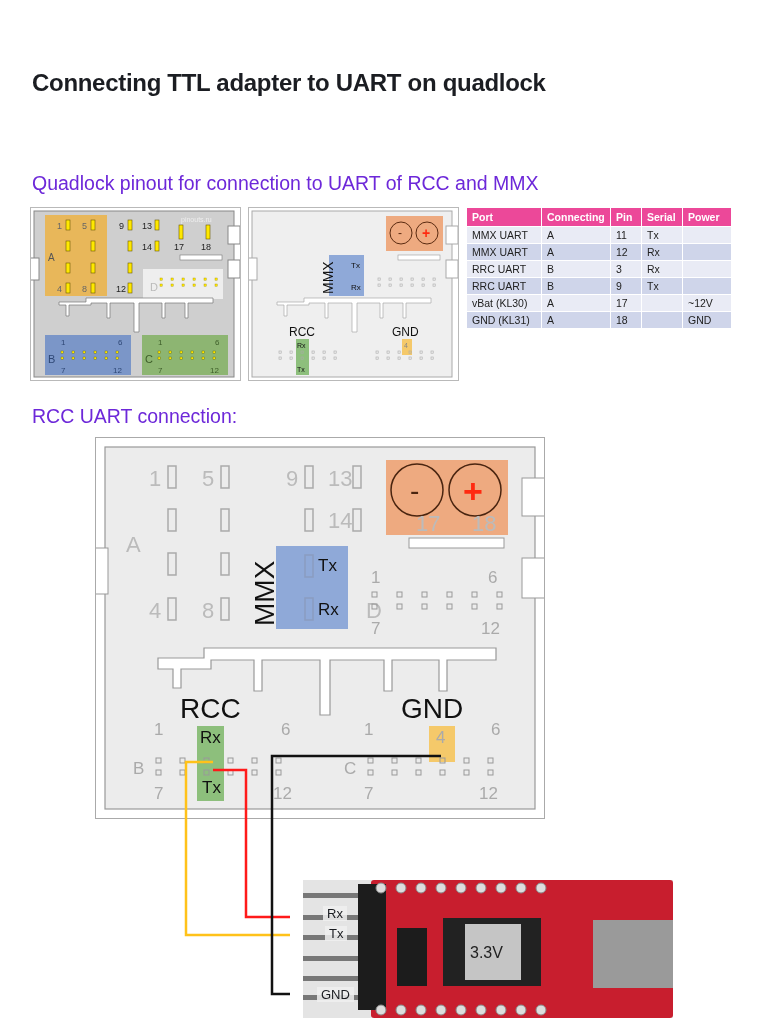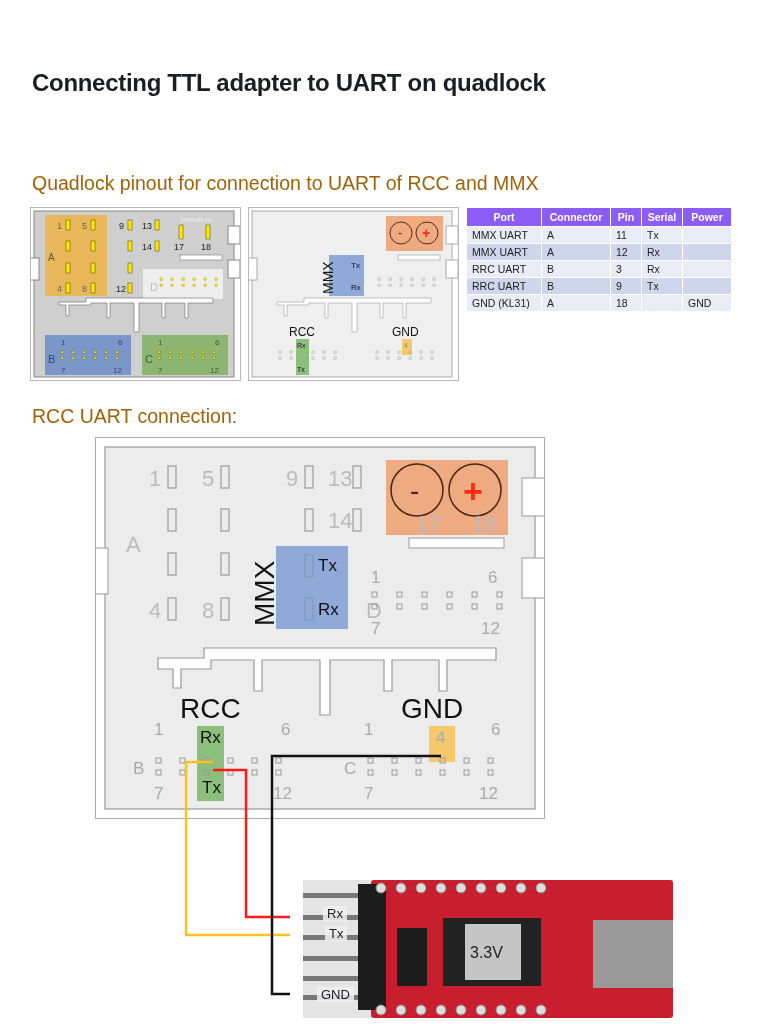--- a/index.html
+++ b/index.html
@@ -1,22 +1,22 @@
 <!DOCTYPE html>
 <html><head>
 <meta charset="utf-8">
 <style>
   html,body{margin:0;padding:0;background:#ffffff;}
   body{width:768px;height:1024px;position:relative;overflow:hidden;font-family:"Liberation Sans",sans-serif;color:#1a1c20;}
   .abs{position:absolute;}
   h1{position:absolute;left:32px;top:62px;margin:0;width:700px;font-size:24px;line-height:41px;font-weight:700;letter-spacing:-0.3px;color:#1b1d22;}
-  .sub{position:absolute;font-size:19.5px;line-height:24px;color:#a16207;}
+  .sub{position:absolute;font-size:19.5px;line-height:24px;color:#6d28d9;}
   
   table.pt{position:absolute;left:466px;top:207px;border-collapse:separate;border-spacing:1px;font-size:10.5px;background:#fff;}
-  table.pt th{background:#8b5cf6;color:#fff;font-weight:700;text-align:center;padding:0 5px;height:18px;}
+  table.pt th{background:#ec4899;color:#fff;font-weight:700;text-align:left;padding:0 5px;height:18px;}
   table.pt td{background:#cfd5ea;color:#222;padding:0 5px;height:16px;}
   table.pt tr:nth-child(odd) td{background:#e9ebf5;}
   .conn{position:absolute;border:1px solid #b9b9b9;}
   svg text{font-family:"Liberation Sans",sans-serif;}
 </style>
 </head>
 <body>
 
 <h1>Connecting TTL adapter to UART on quadlock</h1>
 <div class="sub" style="left:32px;top:171px;">Quadlock pinout for connection to UART of RCC and MMX</div>
@@ -194,21 +194,21 @@
         <rect x="171" y="149" width="2.2" height="2.2"></rect>
         <rect x="182" y="149" width="2.2" height="2.2"></rect>
       </g>
 </svg>
 </div>
 
 <table class="pt">
   <thead>
       <tr>
     <th style="width:64px">Port</th>
-    <th style="width:58px">Connector</th>
+    <th style="width:58px">Connecting</th>
     <th style="width:20px">Pin</th>
     <th style="width:30px">Serial</th>
     <th style="width:38px">Power</th>
   </tr>
     </thead>
   <tbody id="tbody">
       <tr>
         <td>MMX UART</td>
         <td>A</td>
         <td>11</td>
@@ -228,20 +228,27 @@
         <td>3</td>
         <td>Rx</td>
         <td></td>
       </tr>
       <tr>
         <td>RRC UART</td>
         <td>B</td>
         <td>9</td>
         <td>Tx</td>
         <td></td>
+      </tr>
+      <tr>
+        <td>vBat (KL30)</td>
+        <td>A</td>
+        <td>17</td>
+        <td></td>
+        <td>~12V</td>
       </tr>
       <tr>
         <td>GND (KL31)</td>
         <td>A</td>
         <td>18</td>
         <td></td>
         <td>GND</td>
       </tr>
     </tbody>
 </table>

